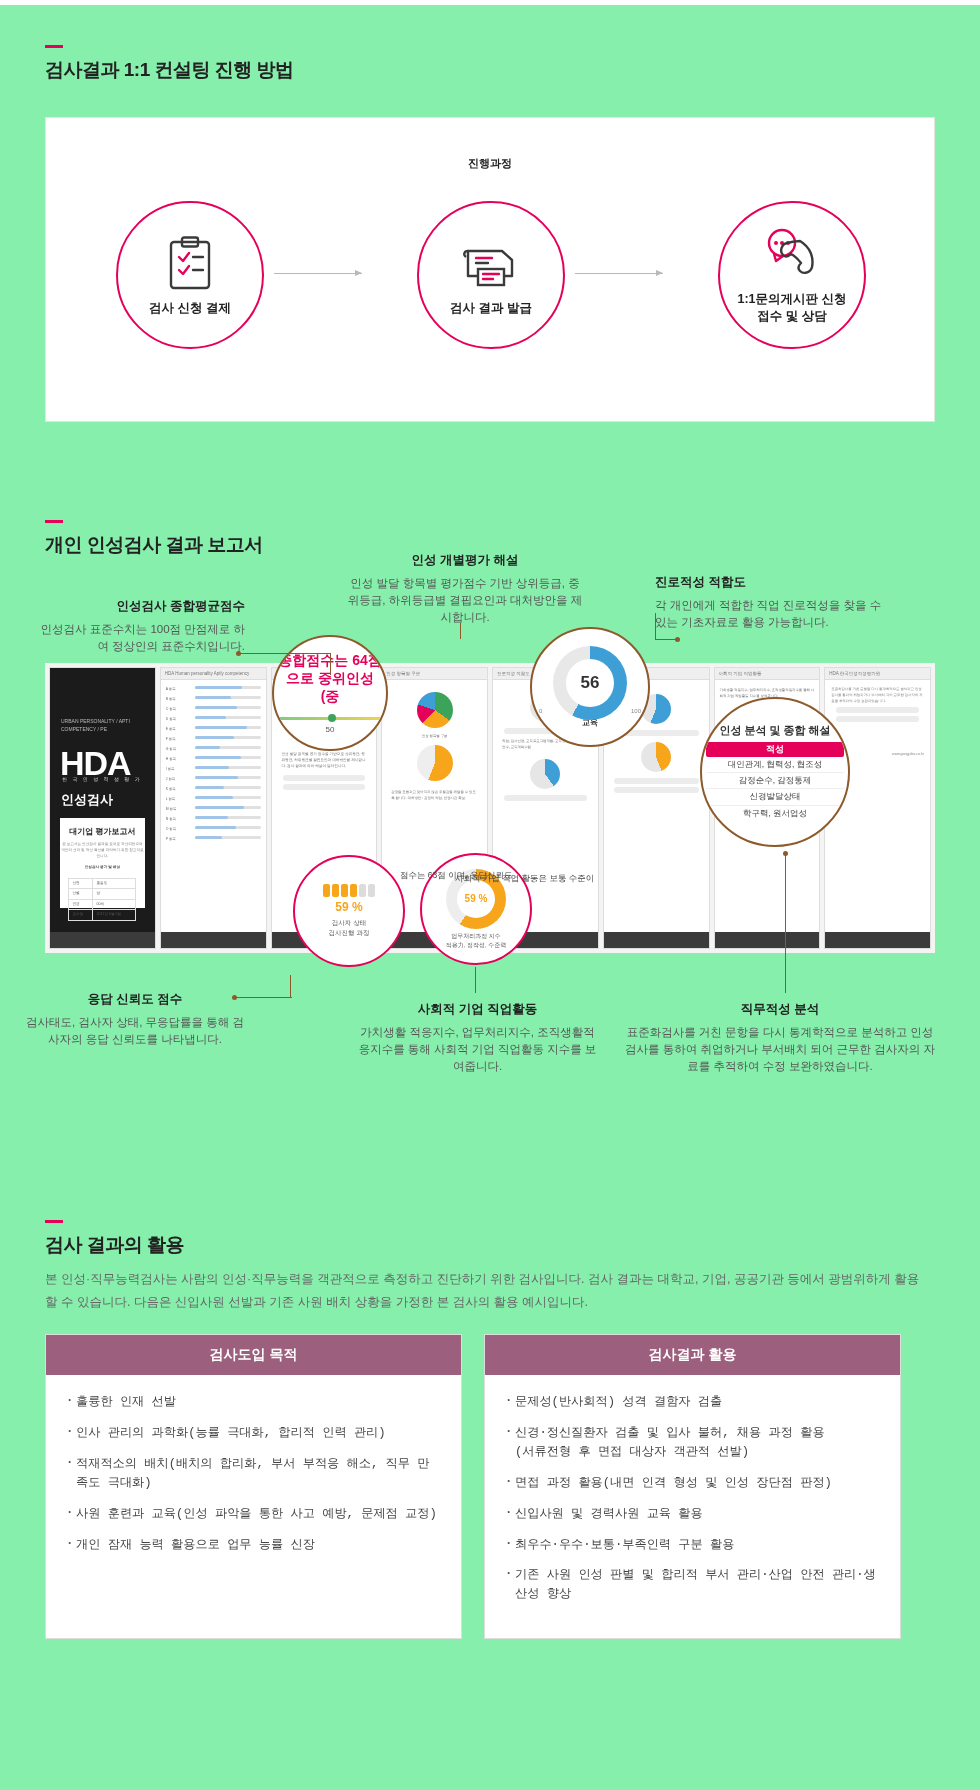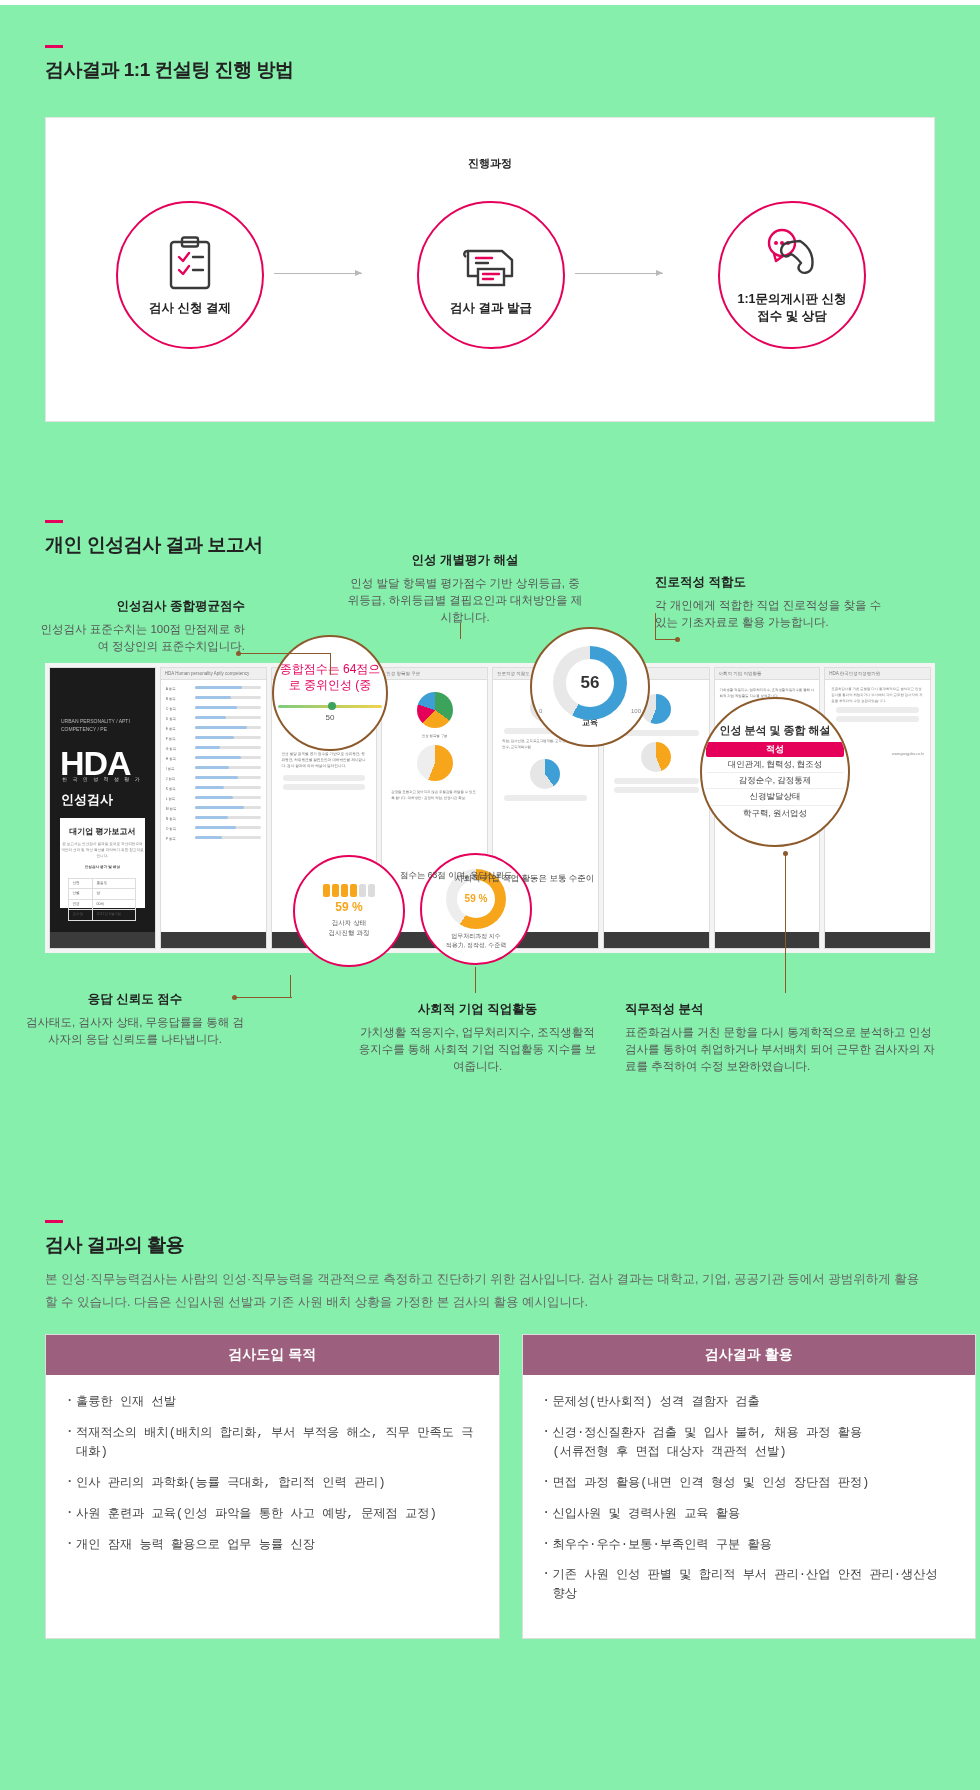--- a/index.html
+++ b/index.html
@@ -165,21 +165,21 @@
   .dotmark { position: absolute; width: 5px; height: 5px; border-radius: 50%; background: #8c5a2b; }
 
   
   .usage {
     position: absolute; left: 0; top: 1215px; width: 980px;
   }
   .usage-desc {
     position: absolute; left: 45px; top: 48px; width: 880px;
     font-size: 12.5px; color: #666; line-height: 1.8;
   }
-  .tables { position: absolute; left: 45px; top: 114px; width: 931px; display: flex; gap: 22px; }
+  .tables { position: absolute; left: 45px; top: 114px; width: 856px; display: flex; gap: 22px; }
   .tbl { flex: 1; border: 1px solid #ddd; background: #fff; }
   .tbl .th {
     background: #9c5f7d; color: #fff; text-align: center;
     font-size: 14px; font-weight: bold; padding: 11px 0;
   }
   .tbl ul { margin: 0; padding: 18px 20px 22px 20px; list-style: none; font-family: Liberation Mono, monospace; }
   .tbl li {
     font-size: 12.2px; color: #444; line-height: 1.55; margin-bottom: 12px;
     padding-left: 10px; position: relative;
   }
@@ -470,21 +470,21 @@
           <div class="band" style="background:#ececec;"></div>
           <div class="band" style="background:#ececec;"></div>
           <div style="margin-top:30px;font-size:3.6px;color:#888;text-align:right;">www.gongjobs.co.kr</div>
         </div>
         <div class="sheet-bot"></div>
       </div>
     </div>
 
     <div class="bubble" style="left:272px; top:100px; width:116px; height:116px;">
       <div class="bubble-inner">
-        <div style="font-size:12px;color:#e5005a;font-weight:normal;line-height:1.3;">종합점수는 64점으로 중위인성 (중</div>
+        <div style="font-size:14px;color:#e5005a;font-weight:bold;line-height:1.3;">종합점수는 64점으로 중위인성 (중</div>
         <div style="margin-top:12px;height:3px;background:linear-gradient(90deg,#7ecb7e,#f2d24b);border-radius:2px;position:relative;">
           <span style="position:absolute;left:48%;top:-3px;width:8px;height:8px;border-radius:50%;background:#3ba35a;display:block;"></span>
         </div>
         <div style="margin-top:5px;font-size:8px;color:#555;">50</div>
       </div>
     </div>
 
 
     <div class="bubble" style="left:530px; top:92px; width:120px; height:120px;">
       <div class="bubble-inner">
@@ -576,41 +576,41 @@
     <div class="note" style="left:25px; top:455px; width:220px; text-align:center;">
       <b>응답 신뢰도 점수</b>
       <span>검사태도, 검사자 상태, 무응답률을 통해 검사자의 응답 신뢰도를 나타냅니다.</span>
     </div>
 
     <div class="note" style="left:355px; top:465px; width:245px; text-align:center;">
       <b>사회적 기업 직업활동</b>
       <span>가치생활 적응지수, 업무처리지수, 조직생활적응지수를 통해 사회적 기업 직업활동 지수를 보여줍니다.</span>
     </div>
 
-    <div class="note" style="left:625px; top:465px; width:310px; text-align:left;">
+    <div class="note" style="left:625px; top:465px; width:310px; text-align:center;">
       <b>직무적성 분석</b>
       <span>표준화검사를 거친 문항을 다시 통계학적으로 분석하고 인성검사를 통하여 취업하거나 부서배치 되어 근무한 검사자의 자료를 추적하여 수정 보완하였습니다.</span>
     </div>
   </div>
 
   <div class="usage">
     <div class="sec-head" style="left:45px; top:0;">
       <div class="dash"></div>
       <div class="title">검사 결과의 활용</div>
     </div>
 
     <div class="usage-desc">본 인성·직무능력검사는 사람의 인성·직무능력을 객관적으로 측정하고 진단하기 위한 검사입니다. 검사 결과는 대학교, 기업, 공공기관 등에서 광범위하게 활용할 수 있습니다. 다음은 신입사원 선발과 기존 사원 배치 상황을 가정한 본 검사의 활용 예시입니다.</div>
 
     <div class="tables">
       <div class="tbl">
         <div class="th">검사도입 목적</div>
         <ul>
           <li>훌륭한 인재 선발</li>
+          <li>인사 관리의 과학화(능률 극대화, 합리적 인력 관리)</li>
           <li>적재적소의 배치(배치의 합리화, 부서 부적응 해소, 직무 만족도 극대화)</li>
-          <li>인사 관리의 과학화(능률 극대화, 합리적 인력 관리)</li>
           <li>사원 훈련과 교육(인성 파악을 통한 사고 예방, 문제점 교정)</li>
           <li>개인 잠재 능력 활용으로 업무 능률 신장</li>
         </ul>
       </div>
 
       <div class="tbl">
         <div class="th">검사결과 활용</div>
         <ul>
           <li>문제성(반사회적) 성격 결함자 검출</li>
           <li style="white-space:pre-line">신경·정신질환자 검출 및 입사 불허, 채용 과정 활용

